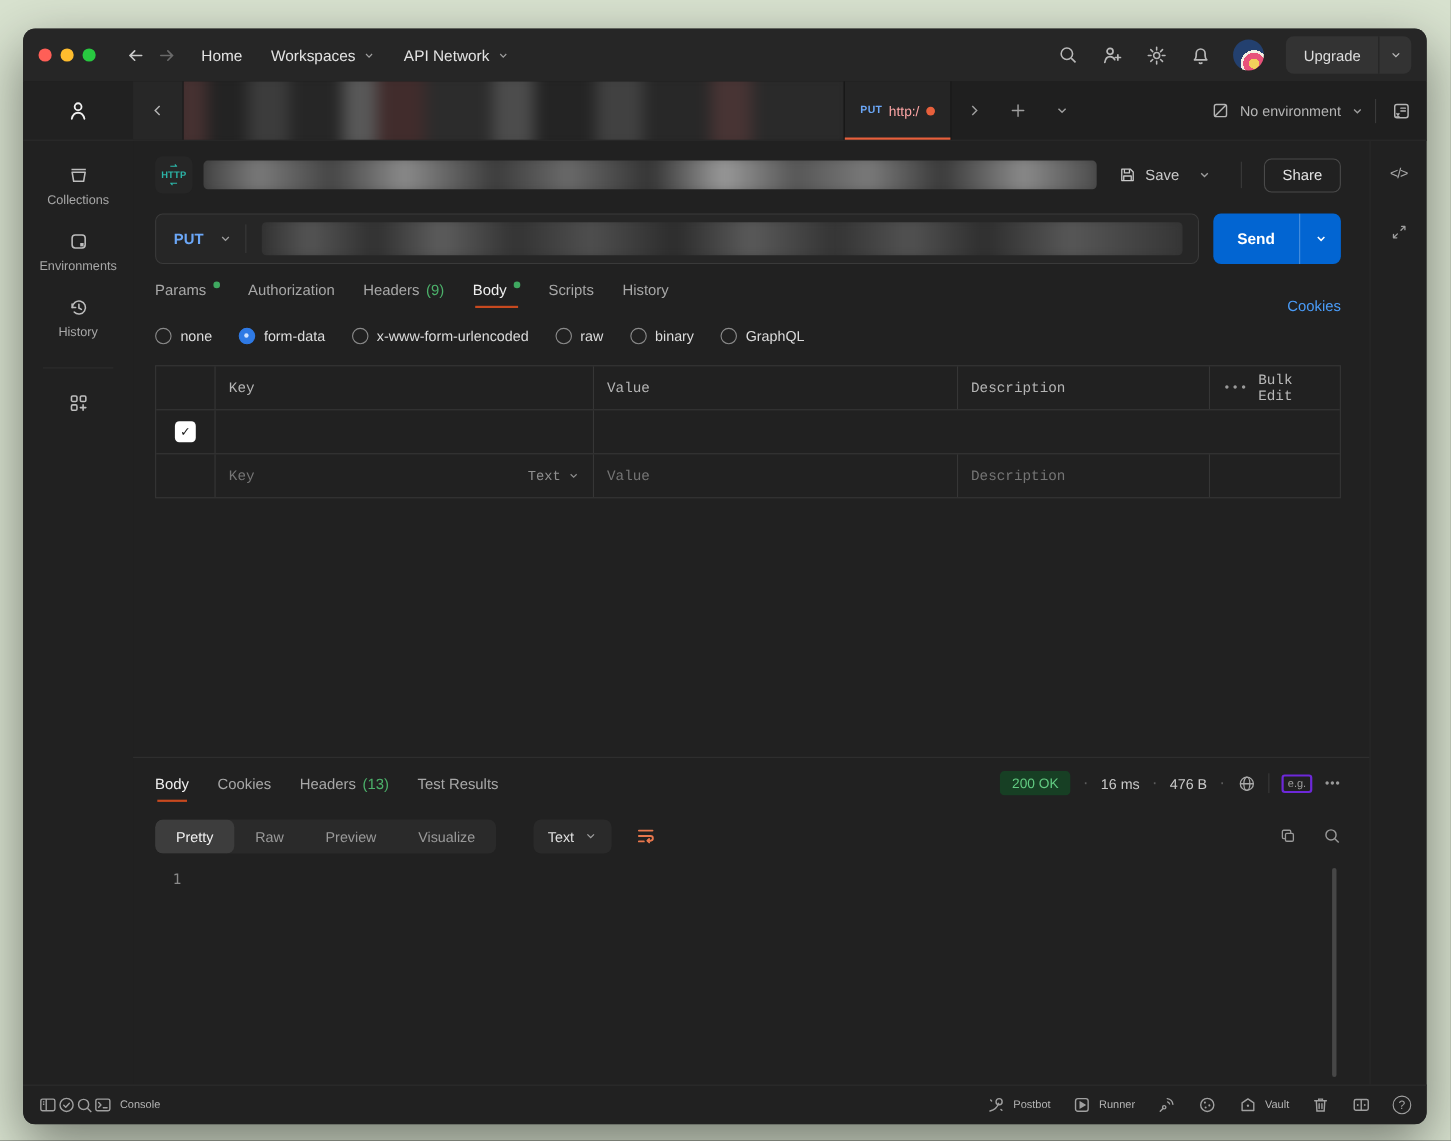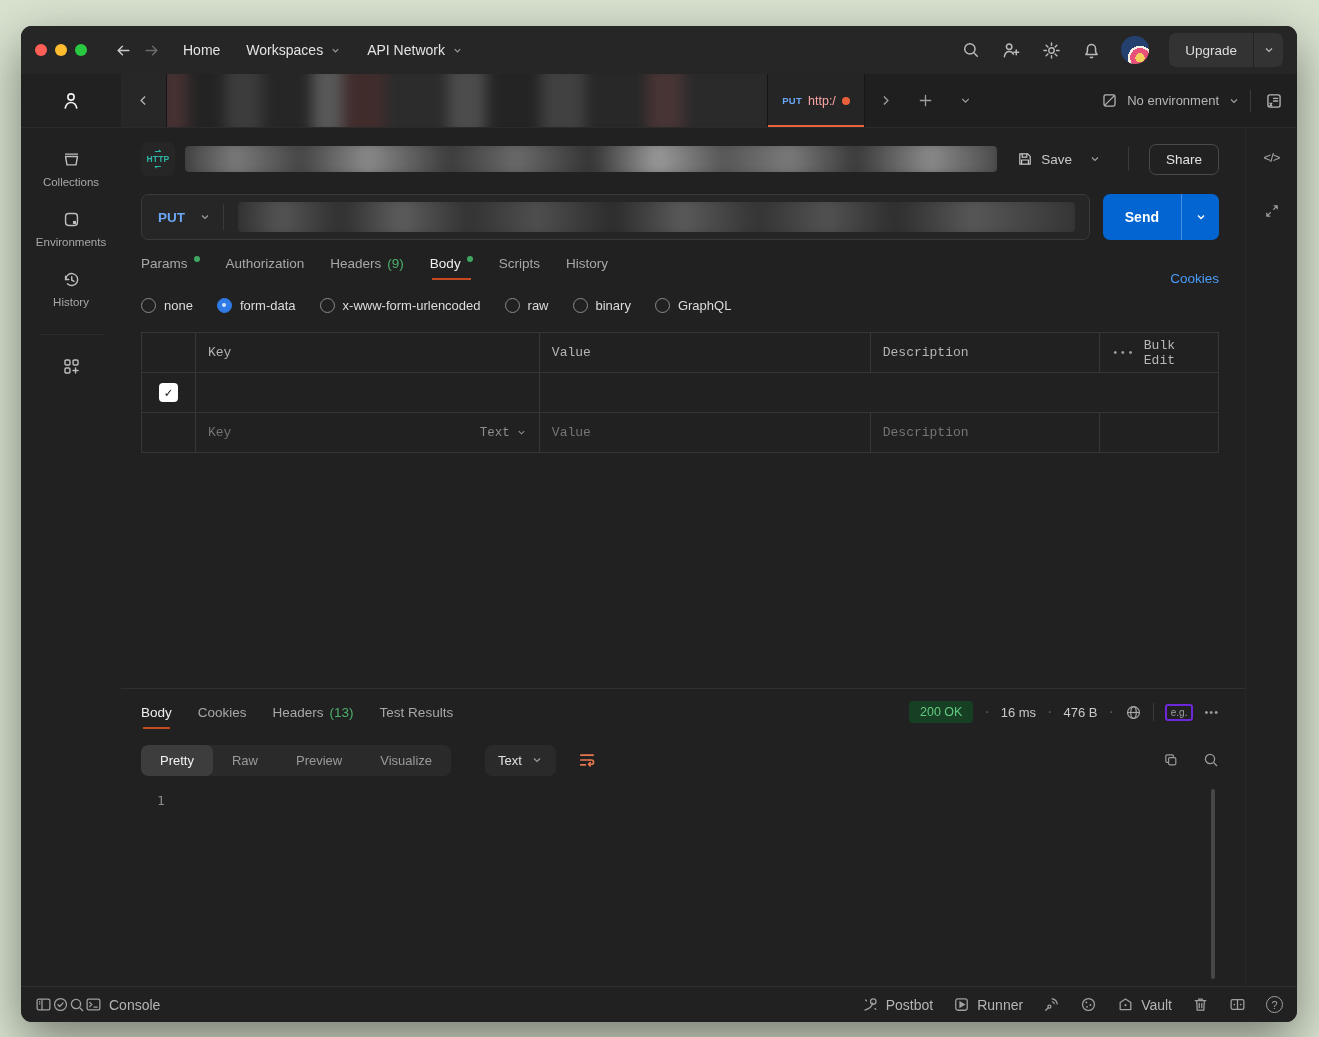--- a/index.html
+++ b/index.html
@@ -156,21 +156,21 @@
   .fmt-dd { margin-left:34px; display:flex; align-items:center; gap:9px; background:#2a2a2a; border-radius:7px;
     padding:8px 13px; font-size:13px; color:#e0e0e0; }
   .wrap-btn { margin-left:22px; color:#e8774d; display:flex; }
   .res-tools { margin-left:auto; display:flex; align-items:center; gap:24px; color:#9a9a9a; }
   .res-body { flex:1; position:relative; font-family:"DejaVu Sans Mono", monospace; font-size:13px; color:#8a8a8a; }
   .line-no { position:absolute; left:36px; top:8px; }
   .v-scroll { position:absolute; right:30px; top:4px; width:4px; height:190px; border-radius:2px; background:#474747; }
 
   
   .statusbar { height:36px; flex:none; border-top:1px solid #2e2e2e; display:flex; align-items:center;
-    padding:0 14px; font-size:14px; color:#b5b5b5; background:#212121; }
+    padding:0 14px; font-size:10px; color:#b5b5b5; background:#212121; }
   .st-item { display:flex; align-items:center; gap:7px; color:#b5b5b5; }
   .st-item svg { color:#a0a0a0; }
   .st-right { margin-left:auto; display:flex; align-items:center; gap:20px; }
   .help-circle { width:17px; height:17px; border:1.3px solid #a0a0a0; border-radius:50%; display:flex;
     align-items:center; justify-content:center; font-size:11px; color:#a0a0a0; }
   .help-circle::before { content:"?"; }
 
   svg { display:block; }
 </style>
 </head>

